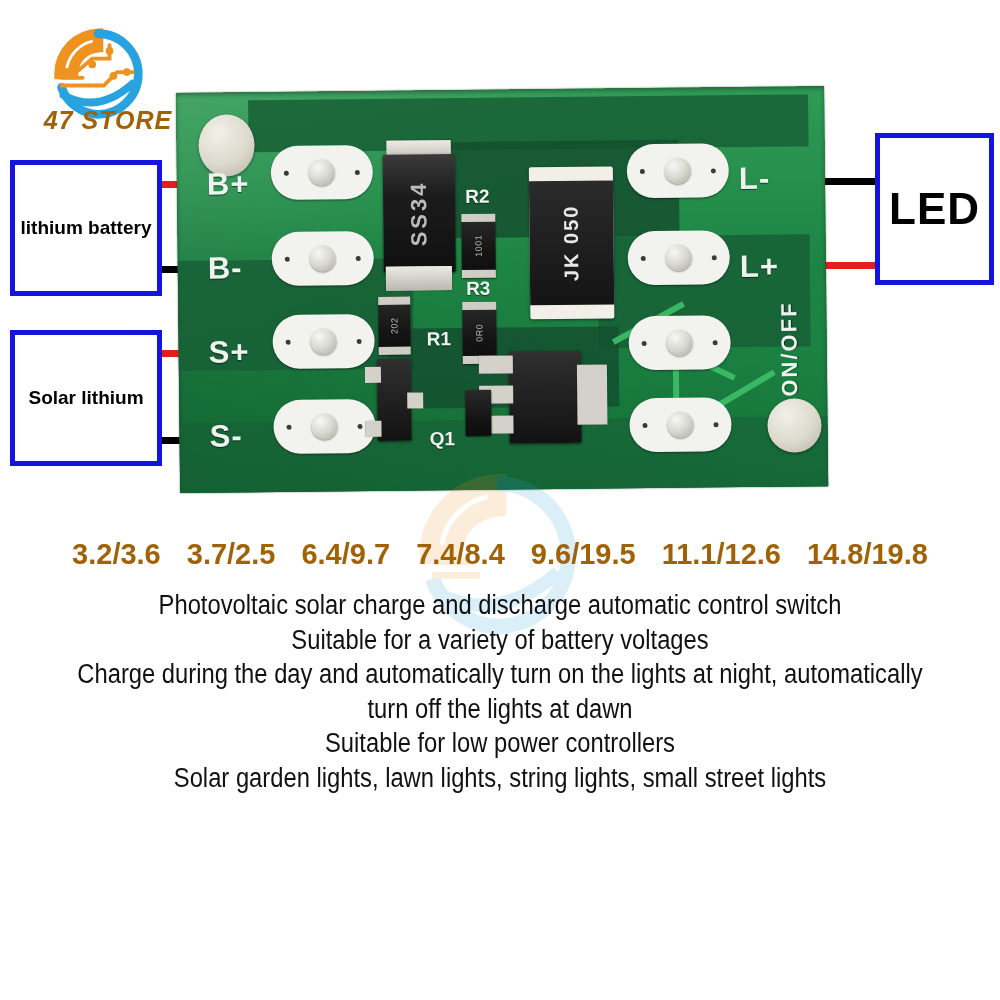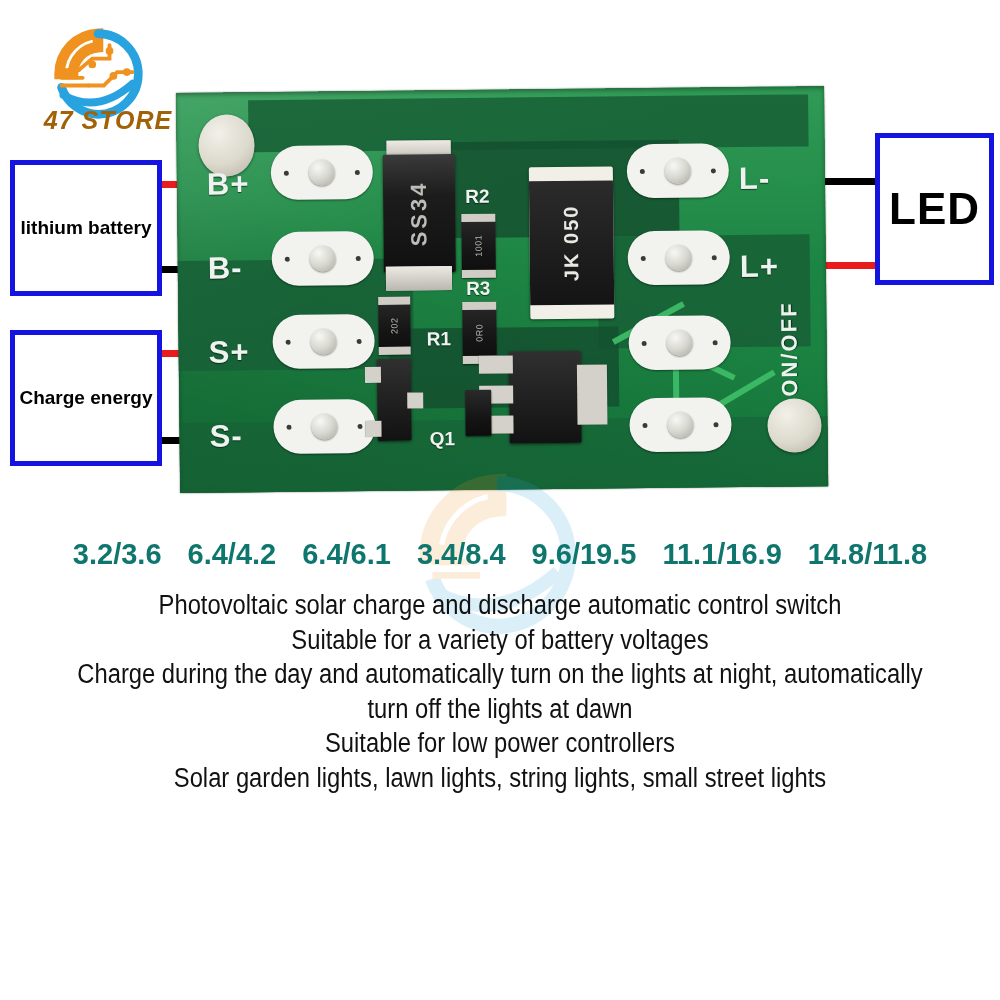--- a/index.html
+++ b/index.html
@@ -86,21 +86,21 @@
   .diode-txt{position:absolute;left:50%;top:50%;transform:translate(-50%,-50%) rotate(-90deg);
         color:#bdbdb8;font-size:22px;font-weight:bold;letter-spacing:3px;white-space:nowrap;}
 
   
   #watermark{position:absolute;left:392px;top:470px;width:210px;height:170px;
       opacity:.16;pointer-events:none;}
 
   
   #voltages{position:absolute;left:0;top:534px;width:1000px;height:40px;
       display:flex;justify-content:center;align-items:center;gap:26px;}
-  #voltages span{font-weight:bold;font-size:29px;color:#0f766e;white-space:nowrap;}
+  #voltages span{font-weight:bold;font-size:29px;color:#a16207;white-space:nowrap;}
 
   
   #desc{position:absolute;left:0;top:588px;width:1000px;text-align:center;}
   #desc p{margin:0;color:#111;font-size:27px;line-height:1.28;
       font-family:"Liberation Sans","DejaVu Sans",sans-serif;
       transform:scaleX(.88);transform-origin:center;}
 </style>
 </head>
 <body>
 
@@ -126,21 +126,21 @@
 <div class="wire black" style="left:155px;top:266px;width:185px;"></div>
 <div class="wire red" style="left:155px;top:350px;width:180px;"></div>
 <div class="wire black" style="left:155px;top:437px;width:185px;"></div>
 <div class="wire black" style="left:683px;top:178px;width:200px;"></div>
 <div class="wire red" style="left:683px;top:262px;width:200px;"></div>
 
 <div class="callout" id="box-battery">
   <span>lithium battery</span>
 </div>
 <div class="callout" id="box-solar">
-  <span>Charge energy</span>
+  <span>Solar lithium</span>
 </div>
 <div class="callout" id="box-led">
   <span>LED</span>
 </div>
 
 <div id="pcb">
 
   <div class="pour" style="left:72px;top:8px;width:560px;height:52px;"></div>
   <div class="pour dk" style="left:274px;top:52px;width:228px;height:96px;"></div>
   <div class="pour" style="left:0px;top:168px;width:235px;height:110px;"></div>
@@ -261,26 +261,26 @@
   <svg viewBox="0 0 100 100" width="210" height="170">
     <path d="M50 8 A42 42 0 0 0 10 50 L24 50 A28 28 0 0 1 50 22 Z" fill="none" stroke="#f0921f" stroke-width="11"></path>
     <path d="M50 8 A42 42 0 0 1 92 50 A42 42 0 0 1 50 92 A42 42 0 0 1 12 64" fill="none" stroke="#29a3e0" stroke-width="9"></path>
     <path d="M14 72 Q50 92 86 60" fill="none" stroke="#29a3e0" stroke-width="8"></path>
     <path d="M12 46 L30 46 M12 54 L34 54 M12 62 L40 62" stroke="#f0921f" stroke-width="4"></path>
   </svg>
 </div>
 
 <div id="voltages">
   <span>3.2/3.6</span>
-  <span>6.4/4.2</span>
-  <span>6.4/6.1</span>
-  <span>3.4/8.4</span>
+  <span>3.7/2.5</span>
+  <span>6.4/9.7</span>
+  <span>7.4/8.4</span>
   <span>9.6/19.5</span>
-  <span>11.1/16.9</span>
-  <span>14.8/11.8</span>
+  <span>11.1/12.6</span>
+  <span>14.8/19.8</span>
 </div>
 
 <div id="desc">
   <p>Photovoltaic solar charge and discharge automatic control switch</p>
   <p>Suitable for a variety of battery voltages</p>
   <p>Charge during the day and automatically turn on the lights at night, automatically</p>
   <p>turn off the lights at dawn</p>
   <p>Suitable for low power controllers</p>
   <p>Solar garden lights, lawn lights, string lights, small street lights</p>
 </div>

